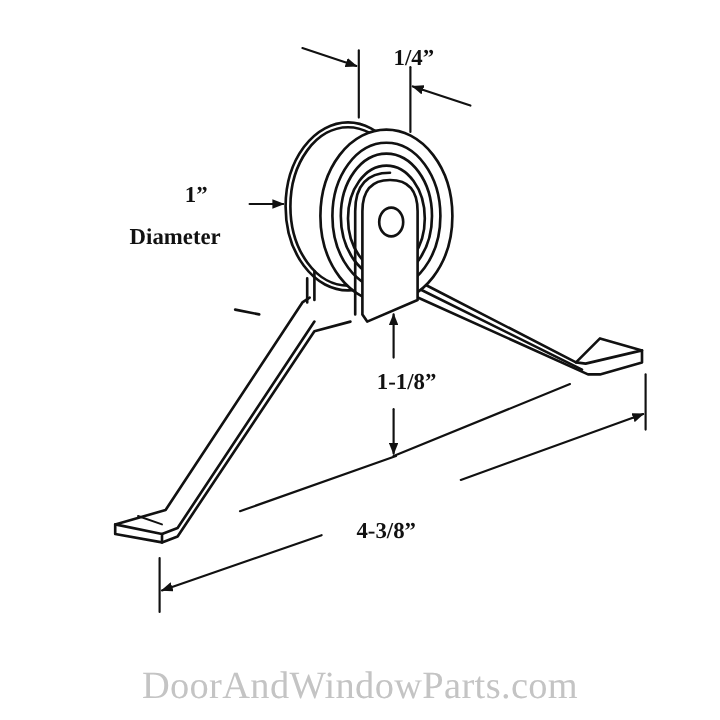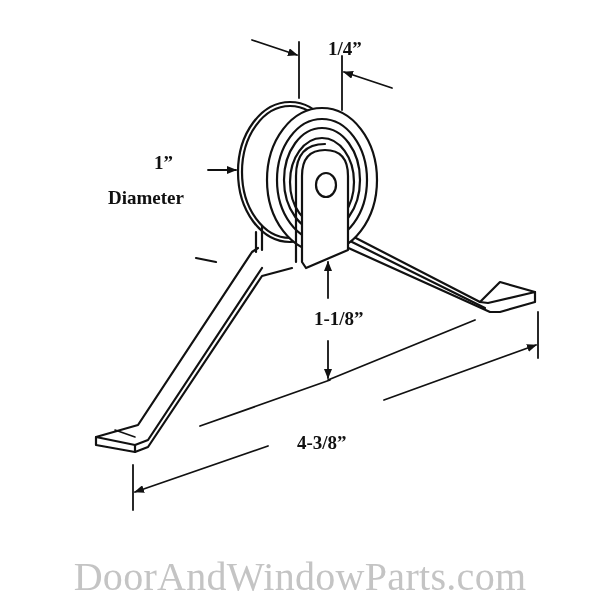--- a/index.html
+++ b/index.html
@@ -1,21 +1,21 @@
 <!DOCTYPE html>
 <html><head>
 <meta charset="utf-8">
 <style>
   html, body { margin: 0; padding: 0; background: #ffffff; }
   #stage { position: relative; width: 600px; height: 600px; background: #ffffff; overflow: hidden; }
   svg { position: absolute; left: 0; top: 0; }
   .lbl { position: absolute; font-family: "Liberation Serif", "DejaVu Serif", serif; font-weight: bold; color: #111111; white-space: nowrap; }
   .dim-label { font-size: 19px; }
   #watermark { position: absolute; left: 0; width: 600px; top: 553px; text-align: center;
-    font-family: "Liberation Serif", "DejaVu Serif", serif; font-size: 40px; color: #c4c4c4; letter-spacing: 0.3px; }
+    font-family: "Liberation Serif", "DejaVu Serif", serif; font-size: 32px; color: #c4c4c4; letter-spacing: 0.3px; }
 </style>
 </head>
 <body>
 
 <div id="stage">
   <svg width="600" height="600" viewBox="0 0 600 600">
     <defs>
       <marker id="ah" markerWidth="10" markerHeight="8" refX="9" refY="4" orient="auto" markerUnits="userSpaceOnUse">
         <path d="M0,0 L10,4 L0,8 z" fill="#111"></path>
       </marker>

